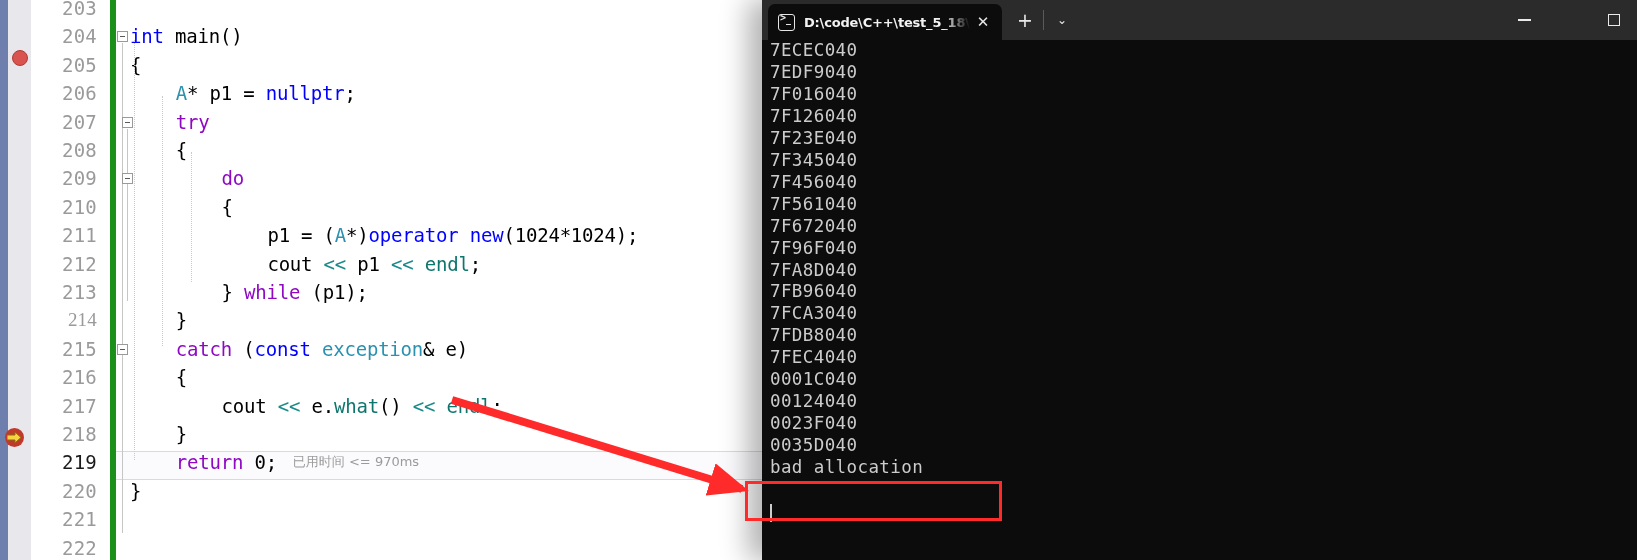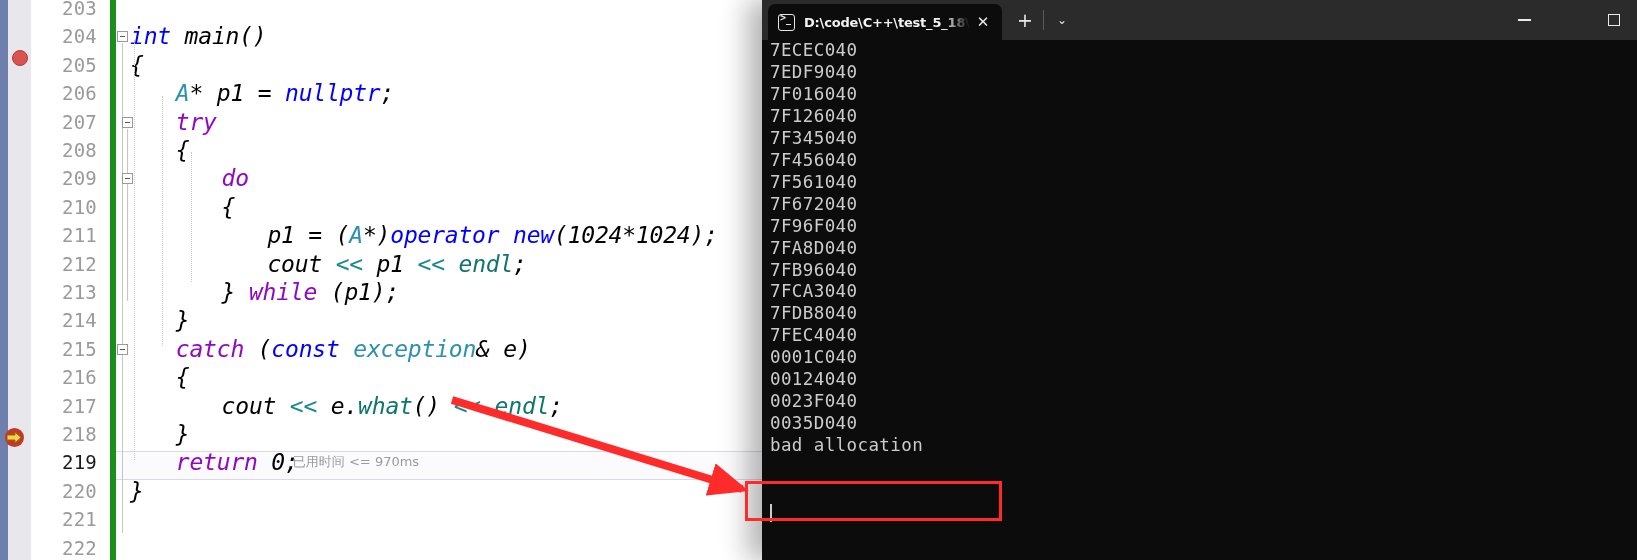--- a/index.html
+++ b/index.html
@@ -63,26 +63,25 @@
     line-height: 28.4px;
     color: #9a9a9a;
     letter-spacing: 0.2px;
   }
   .linenum.active { color: #1a1a1a; }
 
   .code-text {
     position: absolute;
     left: 0; top: 0;
     font-family: "DejaVu Sans Mono", monospace;
-    font-size: 23px;
+    font-size: 19px;
     line-height: 28.4px;
     white-space: pre;
     color: #000000;
     letter-spacing: -0.2px;
-    font-style: italic;
   }
 
   
   .t-plain   { color: #000000; }
   .t-kw      { color: #0000ff; }   
   .t-ctrl    { color: #8f08c4; }   
   .t-type    { color: #2b91af; }   
   .t-op      { color: #1a8a8a; }   
   .t-fn      { color: #0f766e; }
 
@@ -313,21 +312,21 @@
         <div class="linenum" style="top: 22.4px;">204</div>
         <div class="linenum" style="top: 50.8px;">205</div>
         <div class="linenum" style="top: 79.2px; text-align: right;">206</div>
         <div class="linenum" style="top: 107.6px;">207</div>
         <div class="linenum" style="top: 136px;">208</div>
         <div class="linenum" style="top: 164.4px;">209</div>
         <div class="linenum" style="top: 192.8px;">210</div>
         <div class="linenum" style="top: 221.2px;">211</div>
         <div class="linenum" style="top: 249.6px; margin-left: 22px;">212</div>
         <div class="linenum" style="top: 278px;">213</div>
-        <div class="linenum" style="top: 306.4px;">214</div>
+        <div class="linenum" style="top: 306.4px; font-family: Liberation Serif, serif;">214</div>
         <div class="linenum" style="top: 334.8px;">215</div>
         <div class="linenum" style="top: 363.2px;">216</div>
         <div class="linenum" style="top: 391.6px;">217</div>
         <div class="linenum" style="top: 420px;">218</div>
         <div class="linenum active" style="top: 448.4px;">219</div>
         <div class="linenum" style="top: 476.8px;">220</div>
         <div class="linenum" style="top: 505.2px;">221</div>
         <div class="linenum" style="top: 533.6px;">222</div>
       </div>
     <div class="editor-changebar"></div>
@@ -388,20 +387,21 @@
         </div>
       <div class="win-max">
           <span></span>
         </div>
     </div>
     <div class="term-body" id="termbody">
         <div class="term-line">7ECEC040</div>
         <div class="term-line">7EDF9040</div>
         <div class="term-line">7F016040</div>
         <div class="term-line">7F126040</div>
+        <div class="term-line">7F23E040</div>
         <div class="term-line">7F345040</div>
         <div class="term-line">7F456040</div>
         <div class="term-line">7F561040</div>
         <div class="term-line">7F672040</div>
         <div class="term-line">7F96F040</div>
         <div class="term-line">7FA8D040</div>
         <div class="term-line">7FB96040</div>
         <div class="term-line">7FCA3040</div>
         <div class="term-line">7FDB8040</div>
         <div class="term-line">7FEC4040</div>

